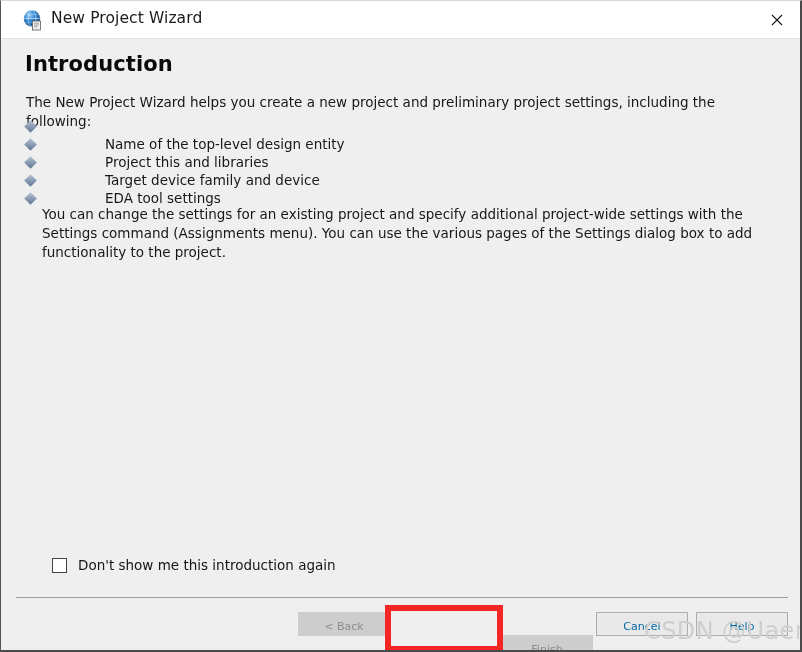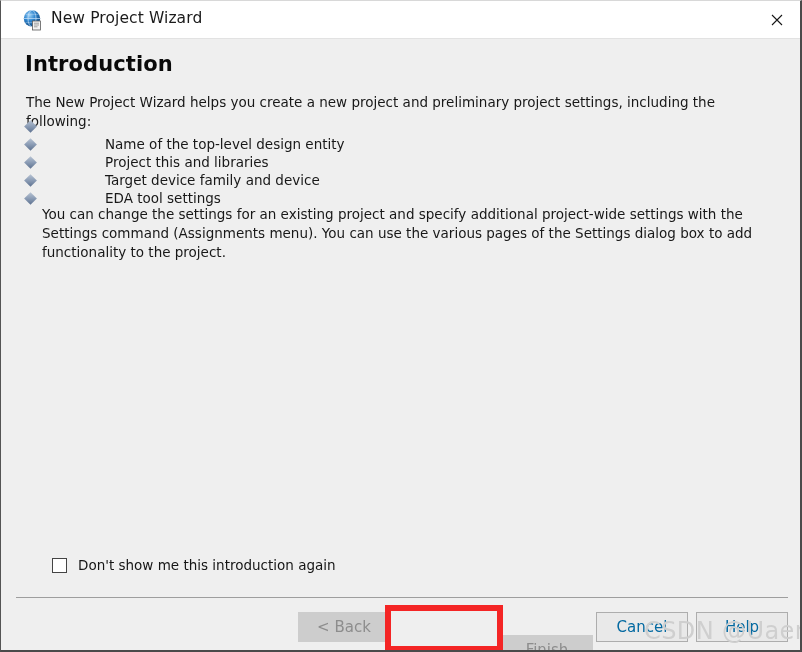--- a/index.html
+++ b/index.html
@@ -147,23 +147,23 @@
     position: absolute;
     left: 14px; top: 558px;
     width: 772px;
     height: 0;
     border-top: 1px solid #9e9e9e;
   }
 
   .btn {
     position: absolute;
     top: 573px;
-    height: 30px;
-    box-sizing: border-box;
-    font-size: 15px;
+    height: 24px;
+    box-sizing: border-box;
+    font-size: 11px;
     text-align: center;
     line-height: 28px;
     white-space: nowrap;
     cursor: default;
     user-select: none;
   }
   .btn-enabled {
     background: #e9e9e9;
     border: 1px solid #adadad;
     color: #0369a1;

